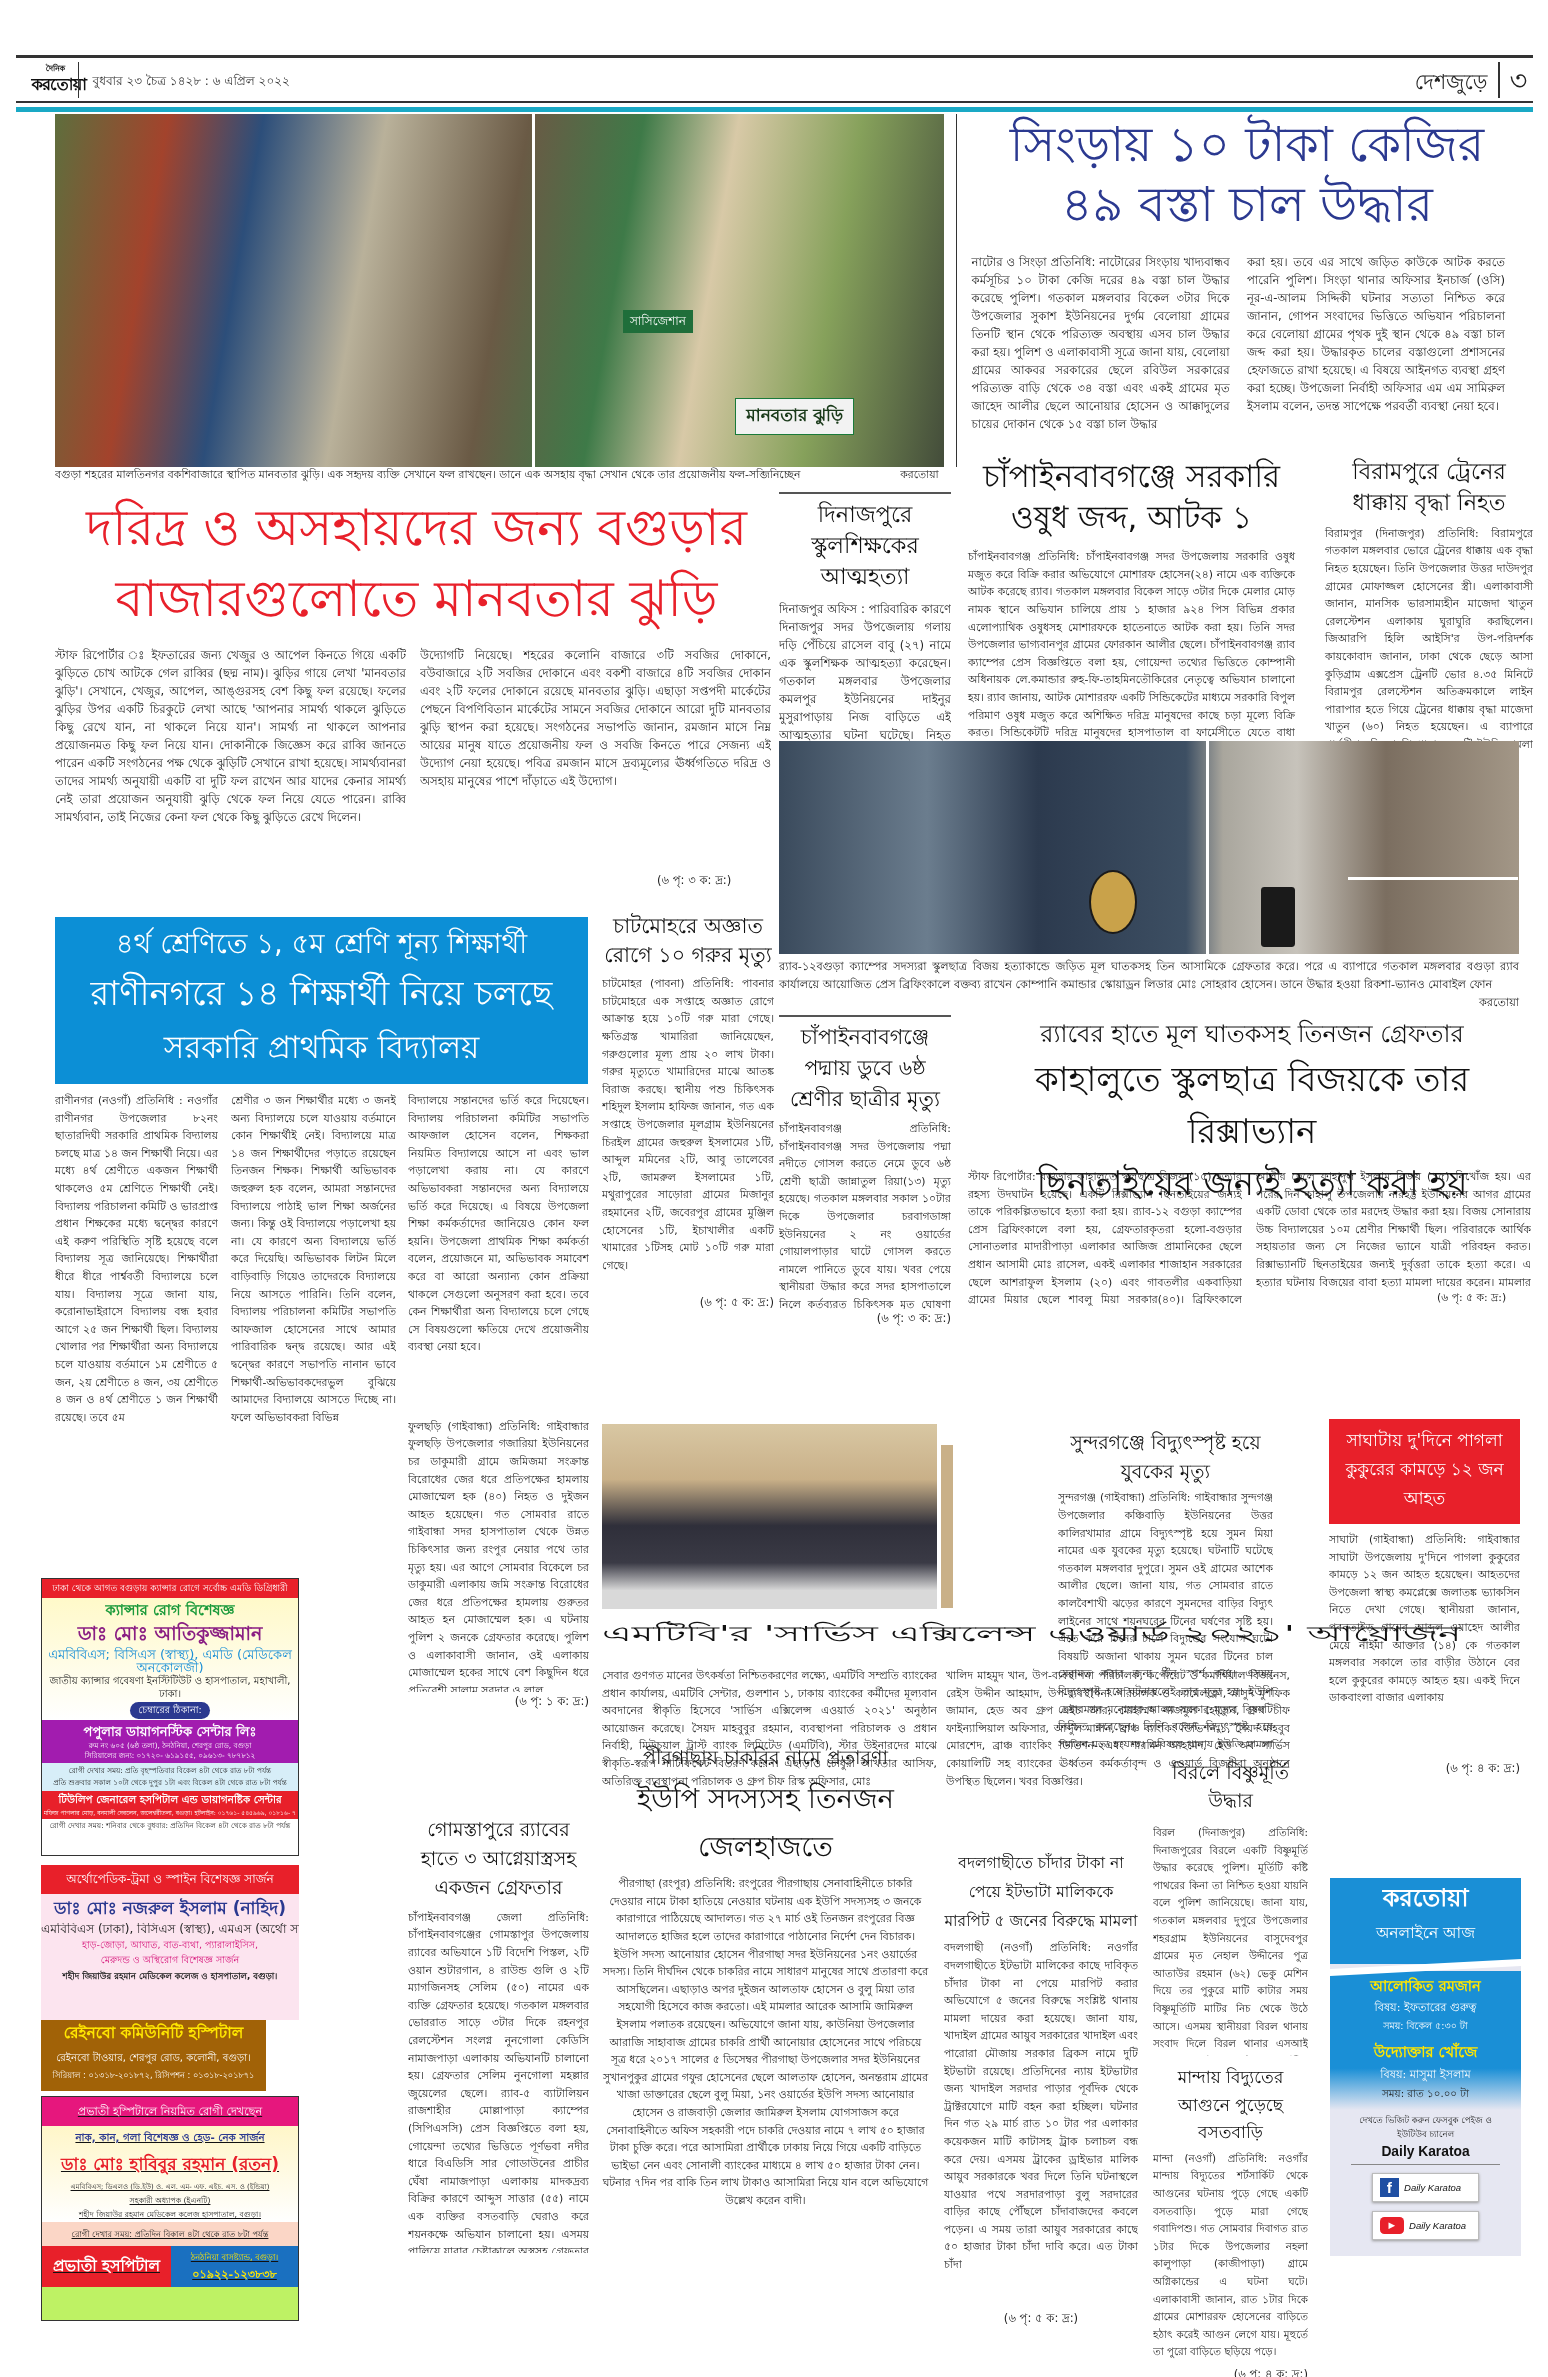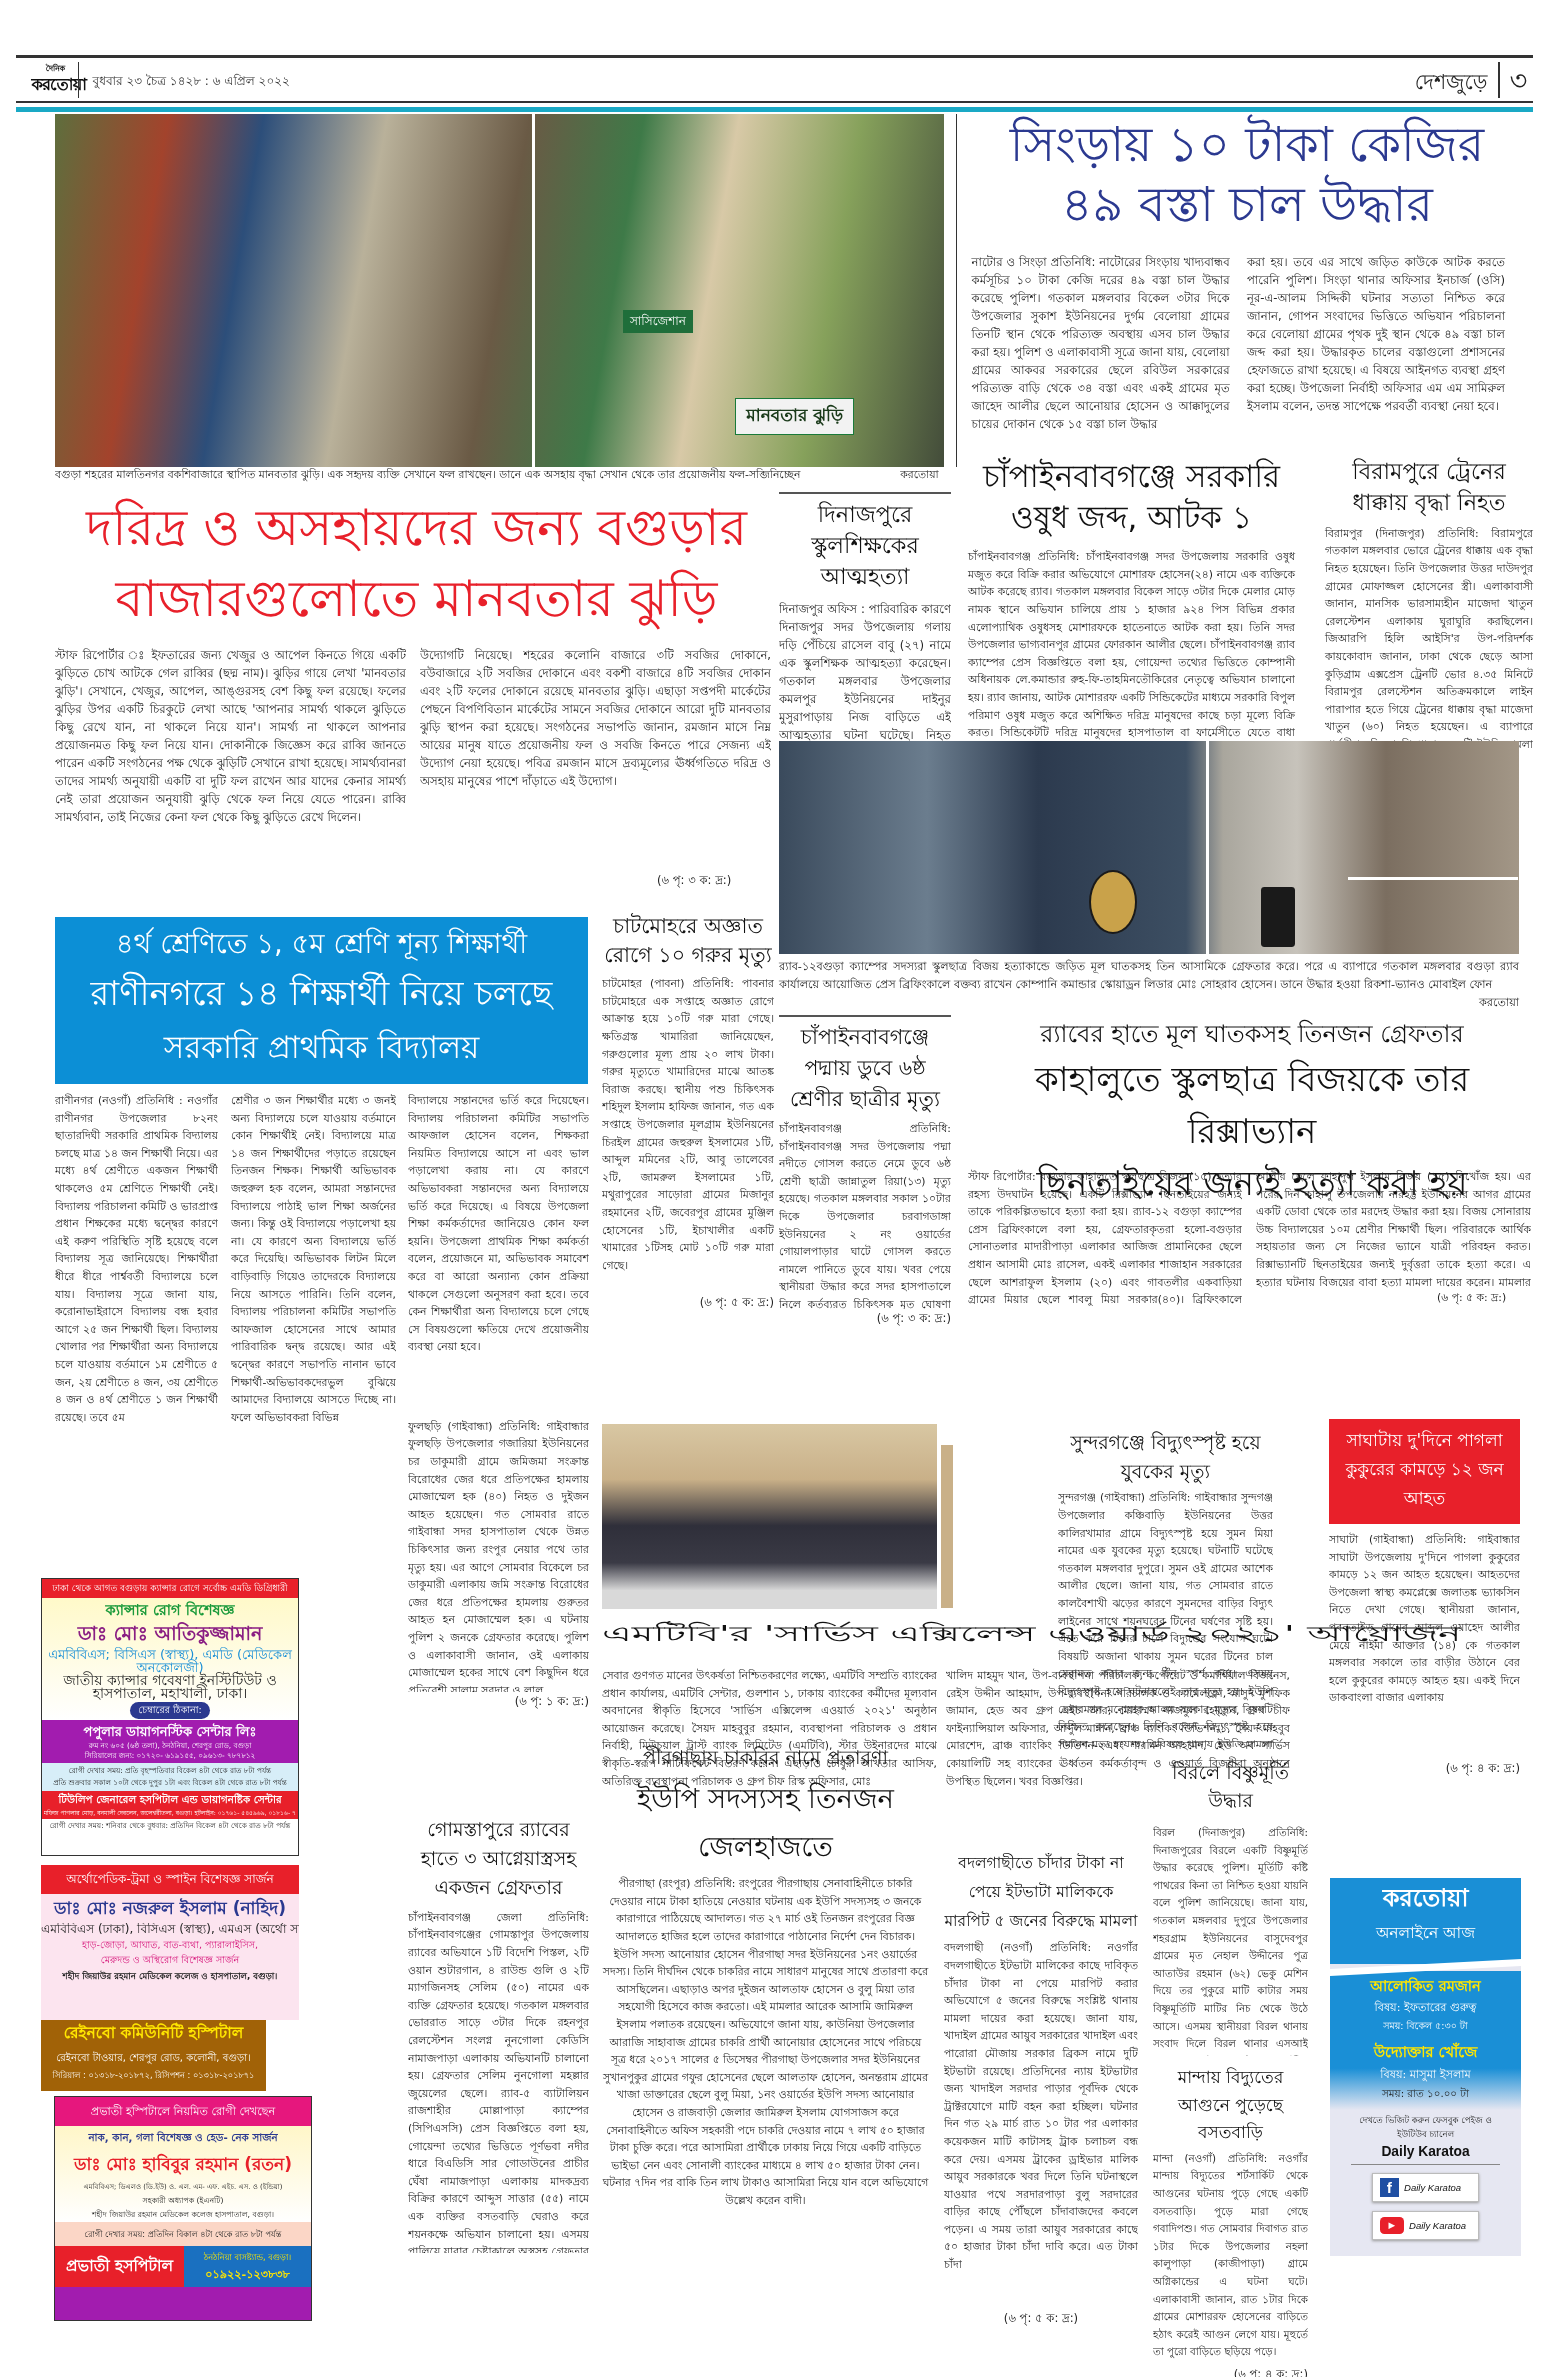--- a/index.html
+++ b/index.html
@@ -175,21 +175,21 @@
   <div class="body-text" style="margin-top:3.4px;font-size:10.3px;line-height:17.6px;height:215px;overflow:hidden">মান্দা (নওগাঁ) প্রতিনিধি: নওগাঁর মান্দায় বিদ্যুতের শর্টসার্কিট থেকে আগুনের ঘটনায় পুড়ে গেছে একটি বসতবাড়ি। পুড়ে মারা গেছে গবাদিপশু। গত সোমবার দিবাগত রাত ১টার দিকে উপজেলার নহলা কালুপাড়া (কাজীপাড়া) গ্রামে অগ্নিকান্ডের এ ঘটনা ঘটে। এলাকাবাসী জানান, রাত ১টার দিকে গ্রামের মোশাররফ হোসেনের বাড়িতে হঠাৎ করেই আগুন লেগে যায়। মূহুর্তে তা পুরো বাড়িতে ছড়িয়ে পড়ে।</div>
   <div class="body-text" style="text-align:right">(৬ পৃ: ৪ ক: দ্র:)</div>
 </div>
 
 <div class="abs ad" style="left:41px;top:1578px;width:258px;height:278px;background:#fff;">
   <div style="background:#e8202a;color:#fff;font-size:9px;text-align:center;line-height:19px;white-space:nowrap;overflow:hidden">ঢাকা থেকে আগত বগুড়ায় ক্যান্সার রোগে সর্বোচ্চ এমডি ডিগ্রিধারী</div>
   <div style="background:linear-gradient(180deg,#fff9c9,#fff);padding:1.7px 3.4px;text-align:center">
     <div style="color:#1a9a3a;font-size:14.6px;font-weight:bold;line-height:20.6px">ক্যান্সার রোগ বিশেষজ্ঞ</div>
     <div style="color:#8a1e83;font-size:19px;font-weight:bold;line-height:27.5px">ডাঃ মোঃ আতিকুজ্জামান</div>
     <div style="color:#1a8fd6;font-size:13px;line-height:13px">এমবিবিএস; বিসিএস (স্বাস্থ্য), এমডি (মেডিকেল অনকোলজী)</div>
-    <div style="color:#222;font-size:14px;line-height:13px">জাতীয় ক্যান্সার গবেষণা ইনস্টিটিউট ও হাসপাতাল, মহাখালী, ঢাকা।</div>
+    <div style="color:#222;font-size:10px;line-height:13px">জাতীয় ক্যান্সার গবেষণা ইনস্টিটিউট ও হাসপাতাল, মহাখালী, ঢাকা।</div>
     <div style="display:inline-block;background:#2b3990;color:#fff;font-size:9.5px;padding:0.9px 8.6px;border-radius:8.6px;margin-top:1.7px">চেম্বারের ঠিকানা:</div>
   </div>
   <div style="background:#a21caf;color:#fff;text-align:center;padding:1.7px 3.4px">
     <div style="font-size:13px;font-weight:bold;line-height:19px">পপুলার ডায়াগনস্টিক সেন্টার লিঃ</div>
     <div style="font-size:7.3px;line-height:10.3px">রুম নং ৬০৫ (৬ষ্ঠ তলা), ঠনঠনিয়া, শেরপুর রোড, বগুড়া</div>
     <div style="font-size:7.3px;line-height:10.3px">সিরিয়ালের জন্য: ০১৭২০- ৬১৯১৫৫, ০৯৬১৩- ৭৮৭৮১২</div>
   </div>
   <div style="background:#d7eef8;text-align:center;padding:1.7px 1.7px;font-size:7.3px;line-height:12px;color:#222">
     <div>রোগী দেখার সময়: প্রতি বৃহস্পতিবার বিকেল ৪টা থেকে রাত ৮টা পর্যন্ত</div>
     <div>প্রতি শুক্রবার সকাল ১০টা থেকে দুপুর ১টা এবং বিকেল ৪টা থেকে রাত ৮টা পর্যন্ত</div>
@@ -209,21 +209,21 @@
   <div style="color:#d6157a;font-size:9.5px;text-align:center;line-height:15.5px">মেরুদন্ড ও অস্থিরোগ বিশেষজ্ঞ সার্জন</div>
   <div style="color:#222;font-size:8.6px;font-weight:bold;text-align:center;line-height:17px">শহীদ জিয়াউর রহমান মেডিকেল কলেজ ও হাসপাতাল, বগুড়া।</div>
 </div>
 
 <div class="abs" style="left:41px;top:2020px;width:225px;height:71px;background:#a16207;text-align:center;">
   <div style="color:#ffe600;font-size:15.5px;font-weight:bold;line-height:27.5px">রেইনবো কমিউনিটি হস্পিটাল</div>
   <div style="color:#fff;font-size:10px;line-height:19px">রেইনবো টাওয়ার, শেরপুর রোড, কলোনী, বগুড়া।</div>
   <div style="color:#fff;font-size:8.2px;line-height:17px">সিরিয়াল : ০১৩১৮-২০১৮৭২, রিসিপশন : ০১৩১৮-২০১৮৭১</div>
 </div>
 
-<div class="abs ad" style="left:54px;top:2096px;width:258px;height:225px;background:#a21caf;">
+<div class="abs ad" style="left:41px;top:2096px;width:258px;height:225px;background:#bef264;text-decoration:underline;">
   <div style="background:#e6177d;color:#fff;font-size:11.2px;text-align:center;line-height:29px">প্রভাতী হস্পিটালে নিয়মিত রোগী দেখছেন</div>
   <div style="background:linear-gradient(180deg,#fff6c8,#fff);text-align:center;padding-top:1.7px">
     <div style="color:#2b3990;font-size:10.3px;font-weight:bold;line-height:19px">নাক, কান, গলা বিশেষজ্ঞ ও হেড- নেক সার্জন</div>
     <div style="color:#e8202a;font-size:17px;font-weight:bold;line-height:34px">ডাঃ মোঃ হাবিবুর রহমান (রতন)</div>
     <div style="color:#222;font-size:6.9px;line-height:13.8px;white-space:nowrap;overflow:hidden">এমবিবিএস; ডিএলও (ডি.ইউ) ও. এল. এম- এফ. এইচ. এস. ও (ইন্ডিয়া)</div>
     <div style="color:#222;font-size:7.7px;line-height:13.8px">সহকারী অধ্যাপক (ইএনটি)</div>
     <div style="color:#222;font-size:7.7px;line-height:13.8px">শহীদ জিয়াউর রহমান মেডিকেল কলেজ হাসপাতাল, বগুড়া।</div>
   </div>
   <div style="background:#fbd6c6;color:#222;font-size:8.2px;text-align:center;line-height:24px">রোগী দেখার সময়: প্রতিদিন বিকাল ৪টা থেকে রাত ৮টা পর্যন্ত</div>
   <div style="display:flex;height:41px">

